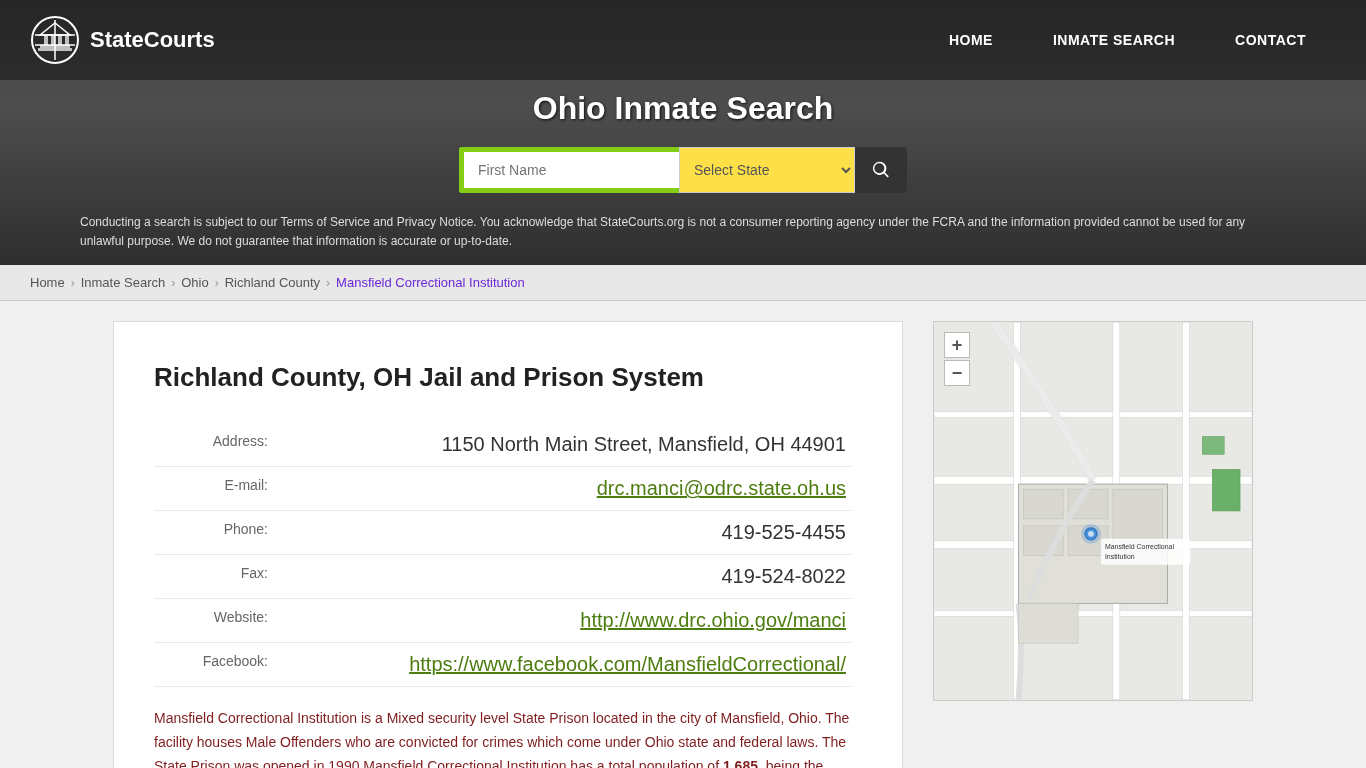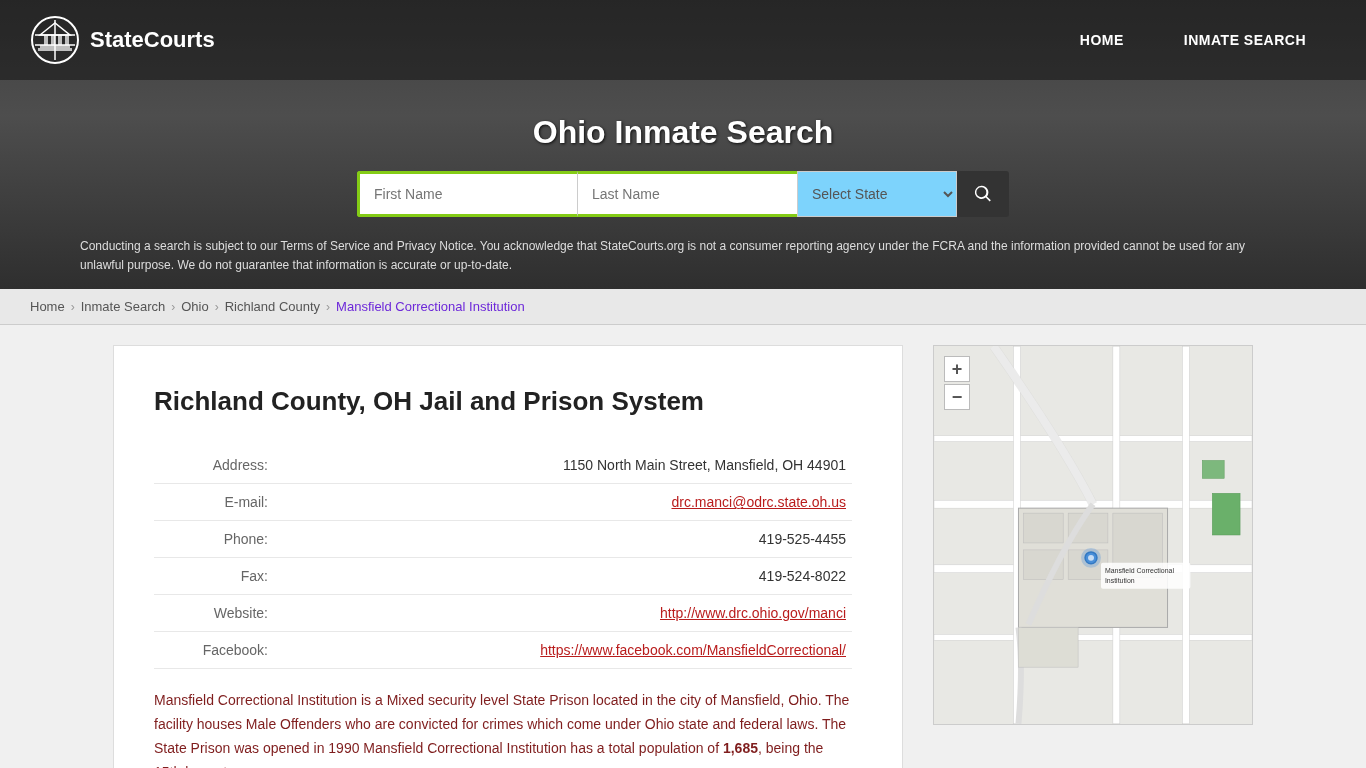--- a/index.html
+++ b/index.html
@@ -60,58 +60,58 @@
       display: flex;
       align-items: center;
       letter-spacing: 0.5px;
       cursor: pointer;
     }
 
     .header-title-area {
       position: relative;
       z-index: 10;
       text-align: center;
-      padding: 34px 0 10px;
+      padding: 10px 0 10px;
     }
     .header-title {
       font-size: 32px;
       font-weight: bold;
       color: #fff;
       text-shadow: 1px 1px 3px rgba(0,0,0,0.8);
     }
 
     .search-bar {
       position: relative;
       z-index: 10;
       display: flex;
       justify-content: center;
       gap: 0;
       padding: 10px 0 14px;
     }
     .search-input {
       height: 46px;
       padding: 0 14px;
       font-size: 14px;
-      border: 3px solid #84cc16;
+      border: 5px solid #84cc16;
       outline: none;
       color: #999;
       background: #fff;
     }
     .search-input-first { border-radius: 3px 0 0 3px; width: 220px; border-right: none; }
     .search-input-last { width: 220px; border-left: 1px solid #ccc; border-right: none; }
     .state-select {
       height: 46px;
       padding: 0 10px;
       font-size: 14px;
       border: 1px solid #ccc;
-      background: #7dd3fc;
+      background: #fde047;
       color: #555;
       cursor: pointer;
       outline: none;
-      width: 160px;
+      width: 176px;
       border-left: 1px solid #ccc;
     }
     .search-btn {
       width: 52px;
       height: 46px;
       background: #333;
       border: none;
       cursor: pointer;
       display: flex;
       align-items: center;
@@ -181,24 +181,24 @@
       padding: 10px 6px;
       vertical-align: top;
     }
     .info-label {
       color: #666;
       width: 120px;
       font-size: 14px;
     }
     .info-value {
       color: #333;
-      font-size: 14px;
+      font-size: 20px;
     }
     .info-link {
-      color: #b91c1c;
+      color: #4d7c0f;
       text-decoration: underline;
       cursor: pointer;
       margin-left: 20px;
     }
 
     .description {
       font-size: 14px;
       color: #7f1d1d;
       line-height: 1.7;
       margin-top: 20px;
@@ -267,30 +267,30 @@
         <polygon points="10,20 25,8 40,20" fill="none" stroke="#fff" stroke-width="1.5"></polygon>
 
         <rect x="10" y="30" width="30" height="3" fill="#fff" opacity="0.7"></rect>
         <rect x="8" y="33" width="34" height="3" fill="#fff" opacity="0.7"></rect>
       </svg>
       <span class="logo-text">StateCourts</span>
     </div>
     <div class="nav-links">
       <a class="nav-link">HOME</a>
       <a class="nav-link">INMATE SEARCH</a>
+      <a class="nav-link">CONTACT</a>
     </div>
   </nav>
 
   <div class="header-title-area">
     <h1 class="header-title">Ohio Inmate Search</h1>
   </div>
 
   <div class="search-bar">
     <input class="search-input search-input-first" type="text" placeholder="First Name" style="">
-    <input class="search-input search-input-last" type="text" placeholder="Last Name" style="">
     <select class="state-select"><option value="Select State">Select State</option><option value="Alabama">Alabama</option><option value="Alaska">Alaska</option><option value="Arizona">Arizona</option><option value="Arkansas">Arkansas</option><option value="California">California</option><option value="Colorado">Colorado</option><option value="Connecticut">Connecticut</option><option value="Delaware">Delaware</option><option value="Florida">Florida</option><option value="Georgia">Georgia</option><option value="Hawaii">Hawaii</option><option value="Idaho">Idaho</option><option value="Illinois">Illinois</option><option value="Indiana">Indiana</option><option value="Iowa">Iowa</option><option value="Kansas">Kansas</option><option value="Kentucky">Kentucky</option><option value="Louisiana">Louisiana</option><option value="Maine">Maine</option><option value="Maryland">Maryland</option><option value="Massachusetts">Massachusetts</option><option value="Michigan">Michigan</option><option value="Minnesota">Minnesota</option><option value="Mississippi">Mississippi</option><option value="Missouri">Missouri</option><option value="Montana">Montana</option><option value="Nebraska">Nebraska</option><option value="Nevada">Nevada</option><option value="New Hampshire">New Hampshire</option><option value="New Jersey">New Jersey</option><option value="New Mexico">New Mexico</option><option value="New York">New York</option><option value="North Carolina">North Carolina</option><option value="North Dakota">North Dakota</option><option value="Ohio">Ohio</option><option value="Oklahoma">Oklahoma</option><option value="Oregon">Oregon</option><option value="Pennsylvania">Pennsylvania</option><option value="Rhode Island">Rhode Island</option><option value="South Carolina">South Carolina</option><option value="South Dakota">South Dakota</option><option value="Tennessee">Tennessee</option><option value="Texas">Texas</option><option value="Utah">Utah</option><option value="Vermont">Vermont</option><option value="Virginia">Virginia</option><option value="Washington">Washington</option><option value="West Virginia">West Virginia</option><option value="Wisconsin">Wisconsin</option><option value="Wyoming">Wyoming</option></select>
     <button class="search-btn">
       <svg viewBox="0 0 24 24" xmlns="http://www.w3.org/2000/svg">
         <path d="M10 2a8 8 0 105.293 14.293l4.707 4.707 1.414-1.414-4.707-4.707A8 8 0 0010 2zm0 2a6 6 0 110 12A6 6 0 0110 4z"></path>
       </svg>
     </button>
   </div>
 
   <div class="disclaimer">
     <span>Conducting a search is subject to our </span><a>Terms of Service</a><span> and </span><a>Privacy Notice</a><span>. You acknowledge that StateCourts.org is not a consumer reporting agency under the FCRA and the information provided cannot be used for any unlawful purpose. We do not guarantee that information is accurate or up-to-date.</span>

